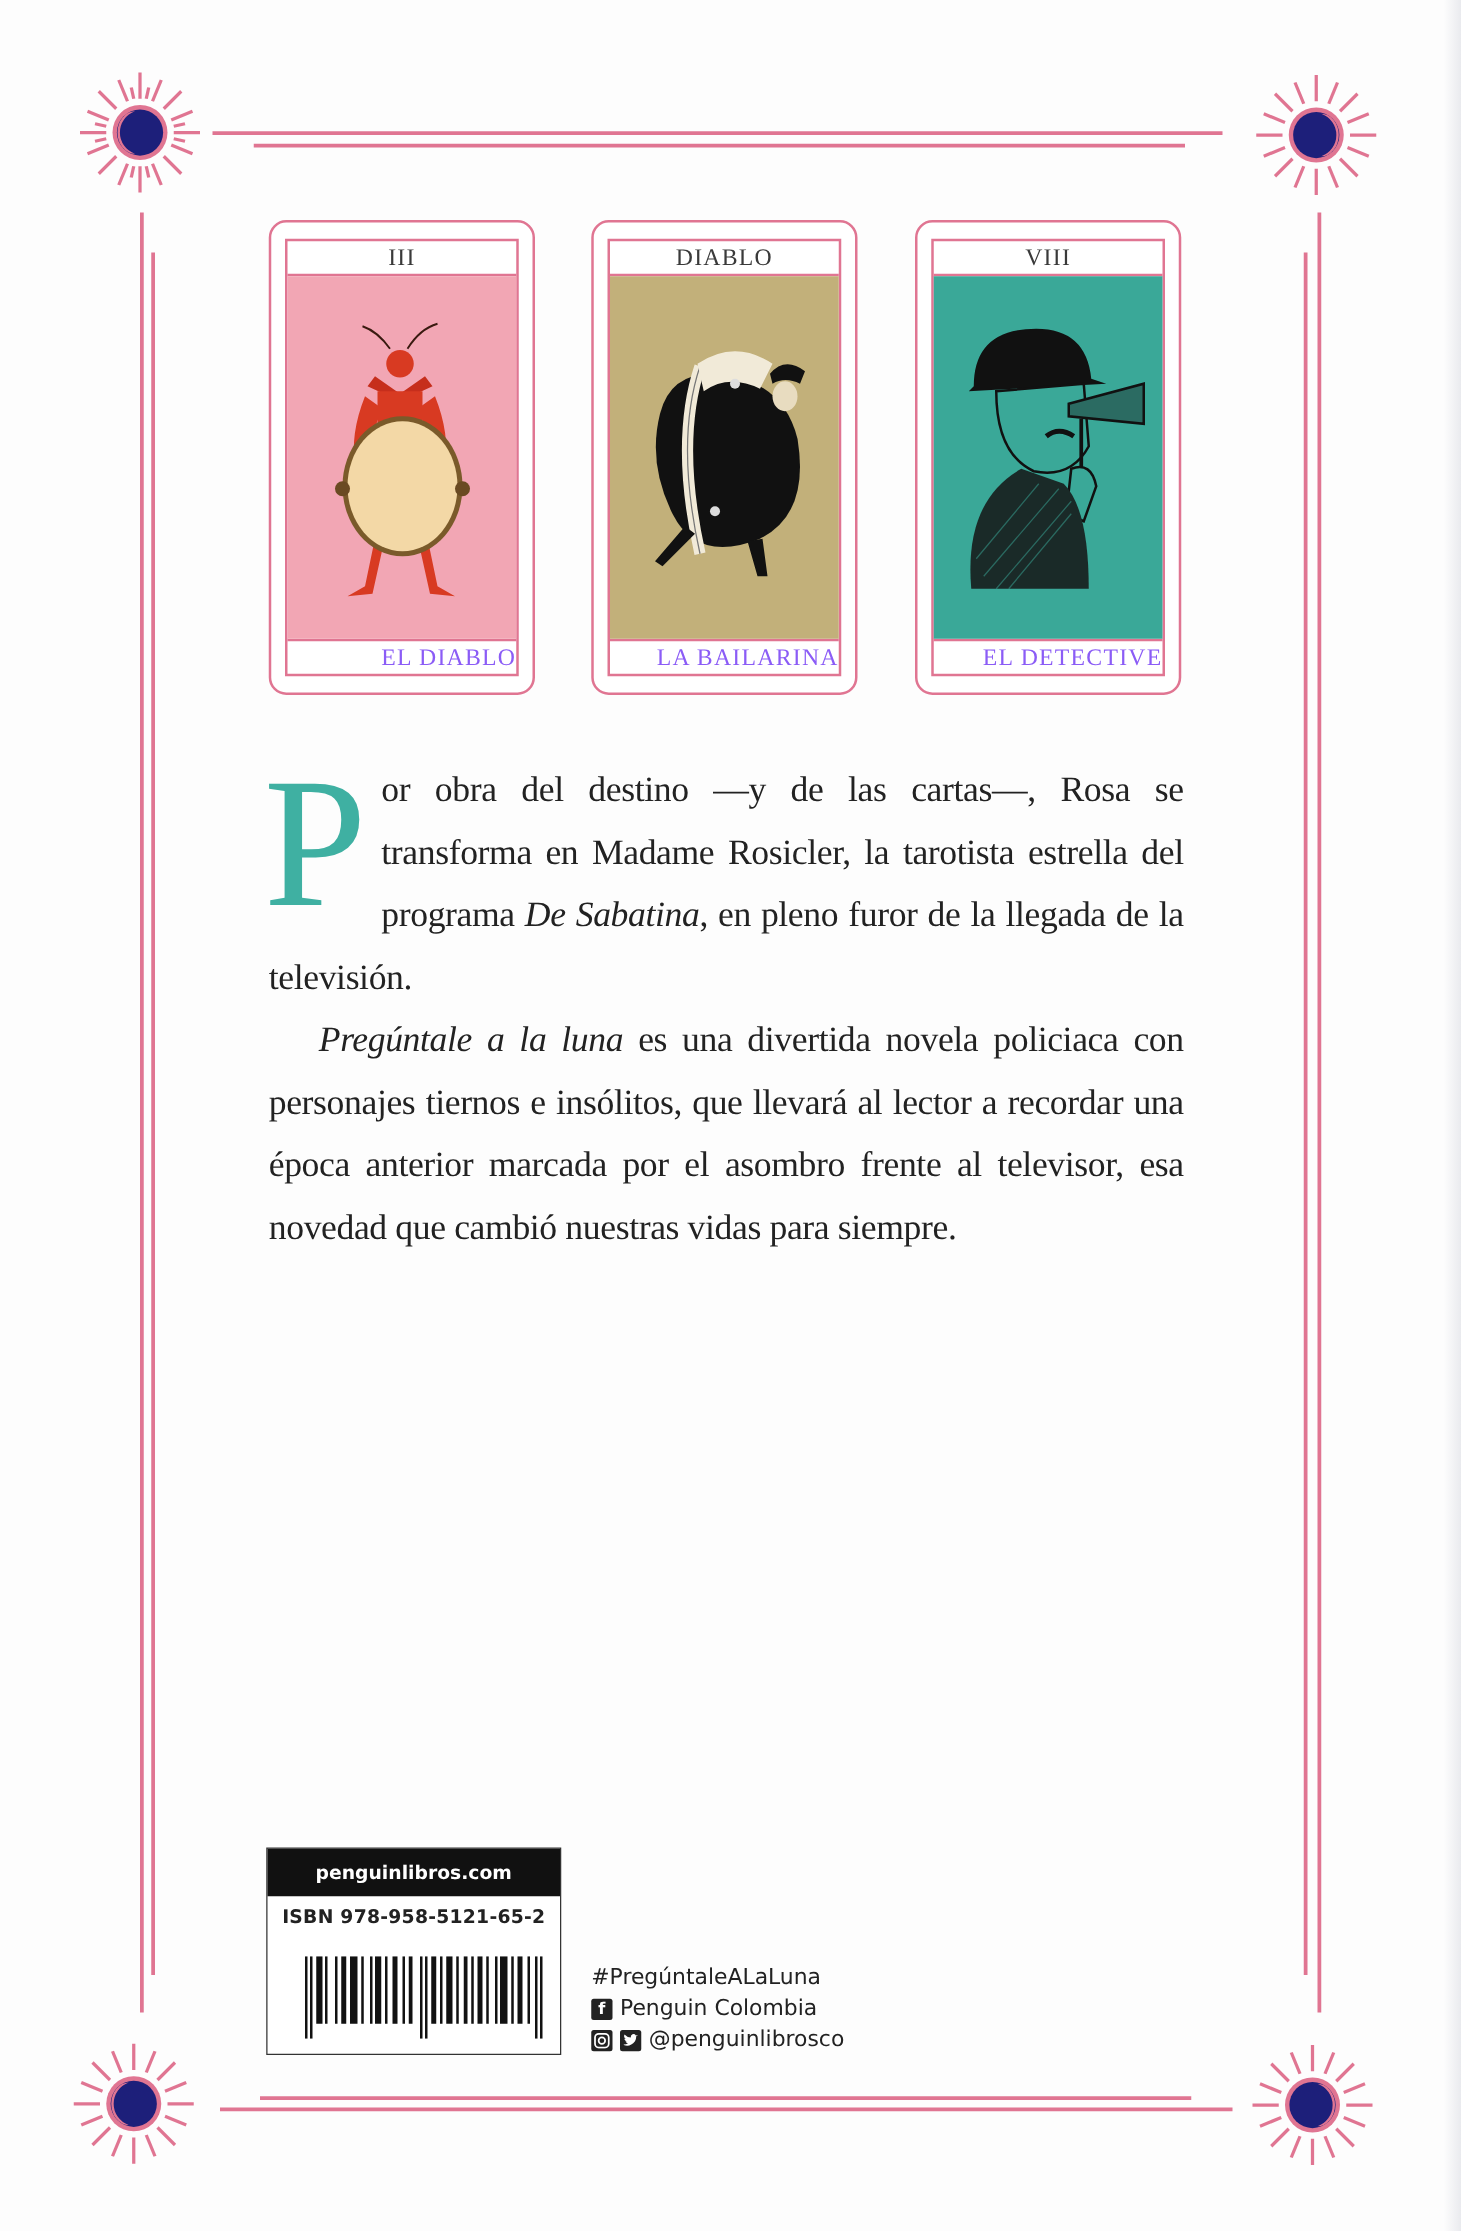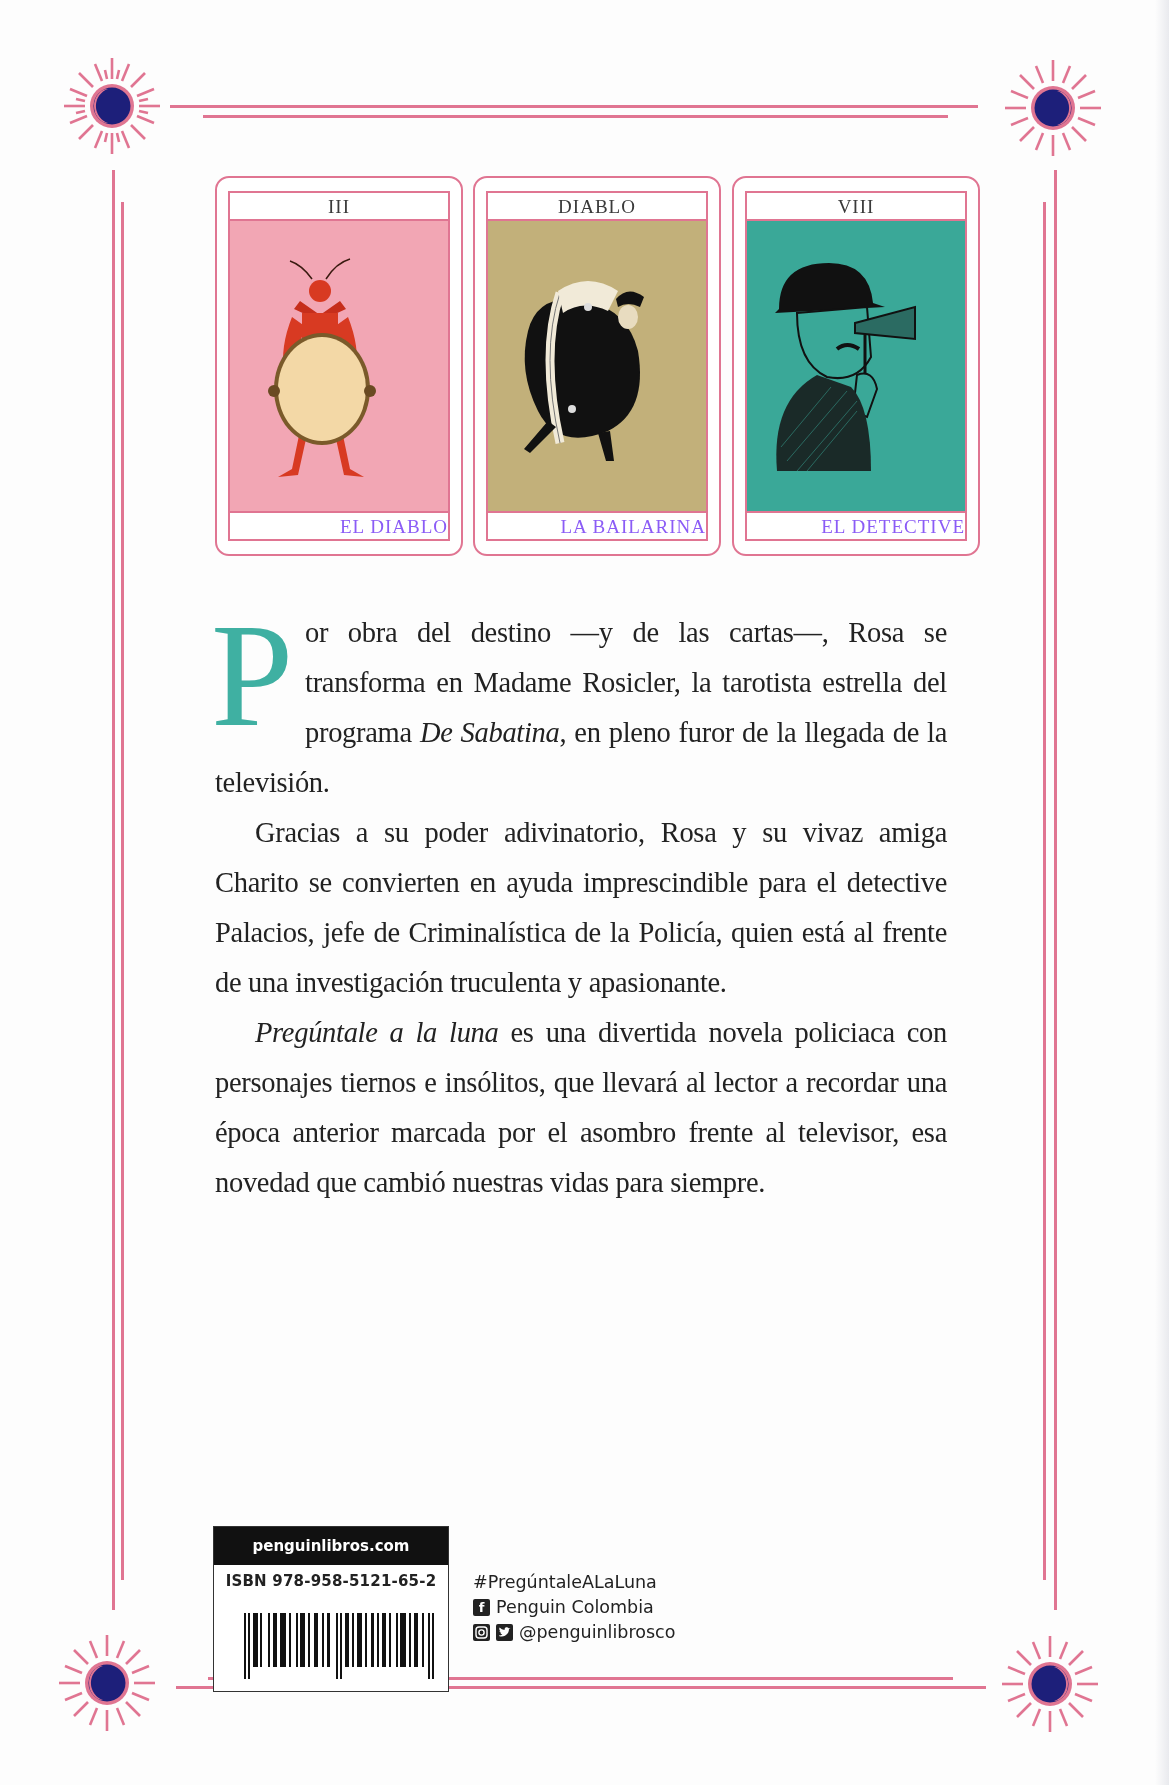--- a/index.html
+++ b/index.html
@@ -8,21 +8,21 @@
     background:#fdfdfd;
     font-family:"DejaVu Serif", serif;
   }
   .edge-shade {
     position:absolute; right:0; top:0; width:14px; height:1785px;
     background:linear-gradient(to right, #fdfdfd, #e9eaee);
   }
   .line { position:absolute; background:#e07592; }
   .emblem { position:absolute; width:110px; height:110px; }
   .card {
-    position:absolute; top:176px; width:248px; height:380px;
+    position:absolute; top:176px; width:213px; height:380px;
     border:2px solid #e07592; border-radius:14px; background:#fff;
     box-sizing:border-box;
   }
   .card-inner {
     position:absolute; left:11px; right:11px; top:13px; bottom:13px;
     border:2px solid #e07592; box-sizing:border-box;
     display:flex; flex-direction:column;
   }
   .card-num {
     height:26px; border-bottom:2px solid #e07592;
@@ -41,21 +41,21 @@
     line-height:50px; color:#222; letter-spacing:-0.3px;
   }
   .body-text p { margin:0; text-align:justify; text-align-last:left; }
   .body-text p.indent { text-indent:40px; }
   .dropcap {
     float:left; font-size:148px; line-height:118px; color:#3fb0a2;
     margin:8px 12px 0 -4px; font-family:"Liberation Serif", serif;
   }
   .isbn-box {
     position:absolute; left:213px; top:1478px; width:236px; height:166px;
-    border:1.5px solid #333; box-sizing:border-box; background:#fff;margin-top:48px;
+    border:1.5px solid #333; box-sizing:border-box; background:#fff;
   }
   .isbn-head {
     height:38px; background:#111; color:#fff;
     font-family:"DejaVu Sans", sans-serif; font-weight:bold; font-size:15px;
     text-align:center; line-height:38px;
   }
   .isbn-num {
     font-family:"DejaVu Sans", sans-serif; font-size:15px; color:#222;
     text-align:center; margin-top:7px; letter-spacing:0.2px;font-weight:bold;
   }
@@ -253,21 +253,20 @@
         <path d="M30 250 q-6 -70 40 -96 l34 12 q20 20 20 84z" fill="#1a2a28"></path>
         <path d="M40 240 l60 -70 M50 250 l60 -70 M60 250 l50 -60 M34 226 l50 -60" stroke="#3aa898" stroke-width="1" opacity="0.5"></path>
       </svg>
     </div>
     <div class="card-name">EL DETECTIVE</div>
   </div>
 </div>
 
 <div class="body-text">
   <p><span class="dropcap">P</span><span>or obra del destino —y de las cartas—, Rosa se transforma en Madame Rosicler, la tarotista estrella del programa </span><i>De Sabatina</i><span>, en pleno furor de la llegada de la televisión.</span></p>
-  <p class="indent">Gracias a su poder adivinatorio, Rosa y su vivaz amiga Charito se convierten en ayuda imprescindible para el detective Palacios, jefe de Criminalística de la Policía, quien está al frente de una investigación truculenta y apasionante.</p>
   <p class="indent"><i>Pregúntale a la luna</i><span> es una divertida novela policiaca con personajes tiernos e insólitos, que llevará al lector a recordar una época anterior marcada por el asombro frente al televisor, esa novedad que cambió nuestras vidas para siempre.</span></p>
 </div>
 
 <div class="isbn-box">
   <div class="isbn-head">penguinlibros.com</div>
   <div class="isbn-num">ISBN 978-958-5121-65-2</div>
   <svg class="barcode" viewBox="0 0 194 66" preserveAspectRatio="none">
     <g fill="#111">
       <rect x="0" y="0" width="2" height="66"></rect>
         <rect x="4" y="0" width="2" height="66"></rect>

